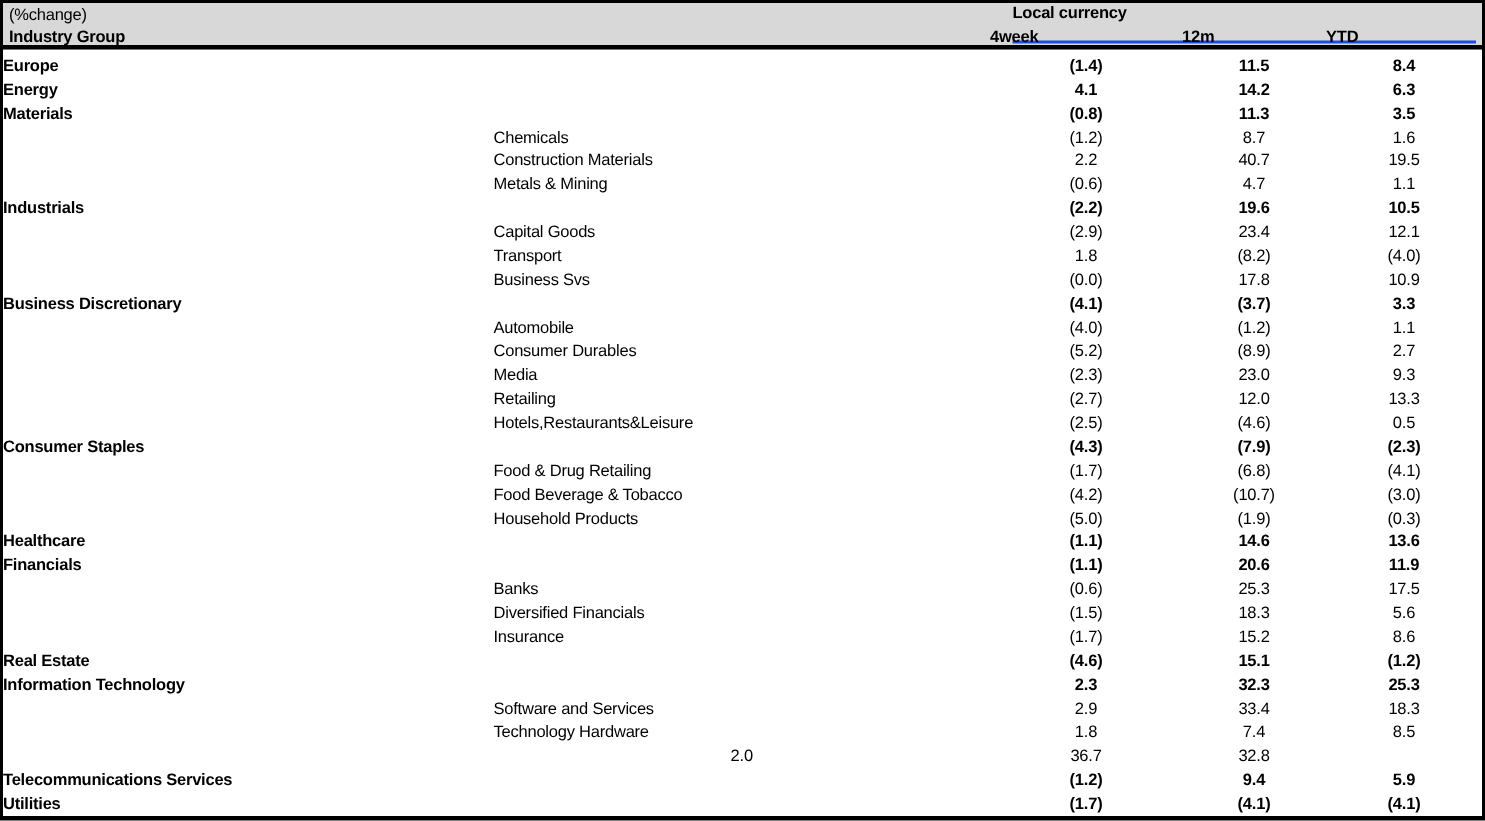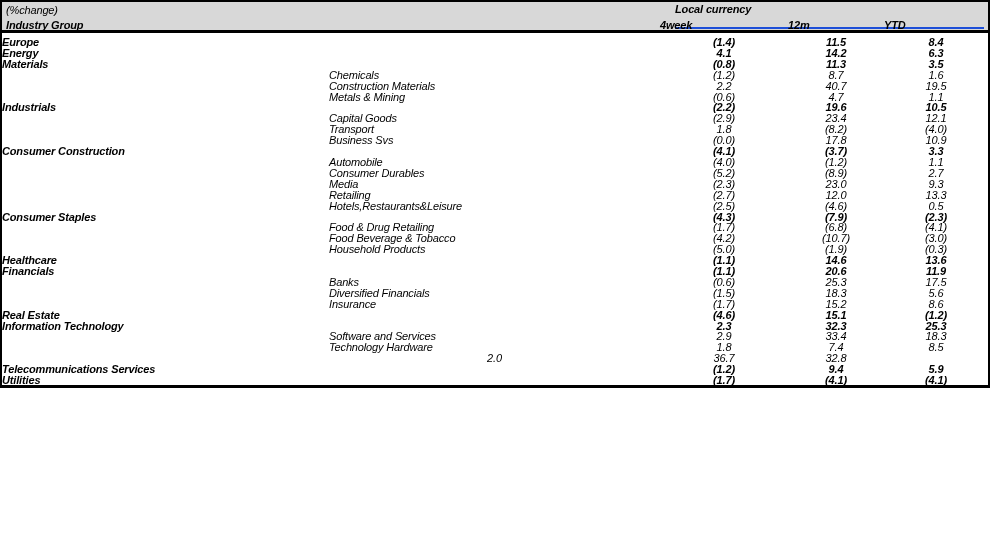--- a/index.html
+++ b/index.html
@@ -3,24 +3,23 @@
 <meta charset="utf-8">
 <style>
   * { box-sizing: border-box; }
   html, body { margin: 0; padding: 0; background: #ffffff; }
   body {
     width: 990px; height: 547px; overflow: hidden;
     font-family: "Liberation Sans", sans-serif;
     font-size: 11px; color: #000; letter-spacing: -0.15px;
   }
   .table {
-    position: relative; width: 990px; height: 388px;
+    position: relative; width: 990px; height: 547px;
     border: 2px solid #000; border-bottom-width: 3px;
     background: #fff;
-    font-style: italic;
   }
   
   .header {
     position: relative; height: 31px;
     background: #d8d8d8;
     border-bottom: 3px solid #000;
   }
   .pct-change { position: absolute; top: 2px; left: 4px; font-weight: normal; }
   .local-currency {
     position: absolute; top: 1px; left: 673px; right: 4px;
@@ -131,21 +130,21 @@
     <div class="val">(4.0)</div>
   </div>
       <div class="row">
     <div class="glabel"></div>
     <div class="slabel">Business Svs</div>
     <div class="val">(0.0)</div>
     <div class="val">17.8</div>
     <div class="val">10.9</div>
   </div>
       <div class="row group">
-    <div class="glabel">Consumer Construction</div>
+    <div class="glabel">Business Discretionary</div>
     <div class="slabel"></div>
     <div class="val">(4.1)</div>
     <div class="val">(3.7)</div>
     <div class="val">3.3</div>
   </div>
       <div class="row">
     <div class="glabel"></div>
     <div class="slabel">Automobile</div>
     <div class="val">(4.0)</div>
     <div class="val">(1.2)</div>

